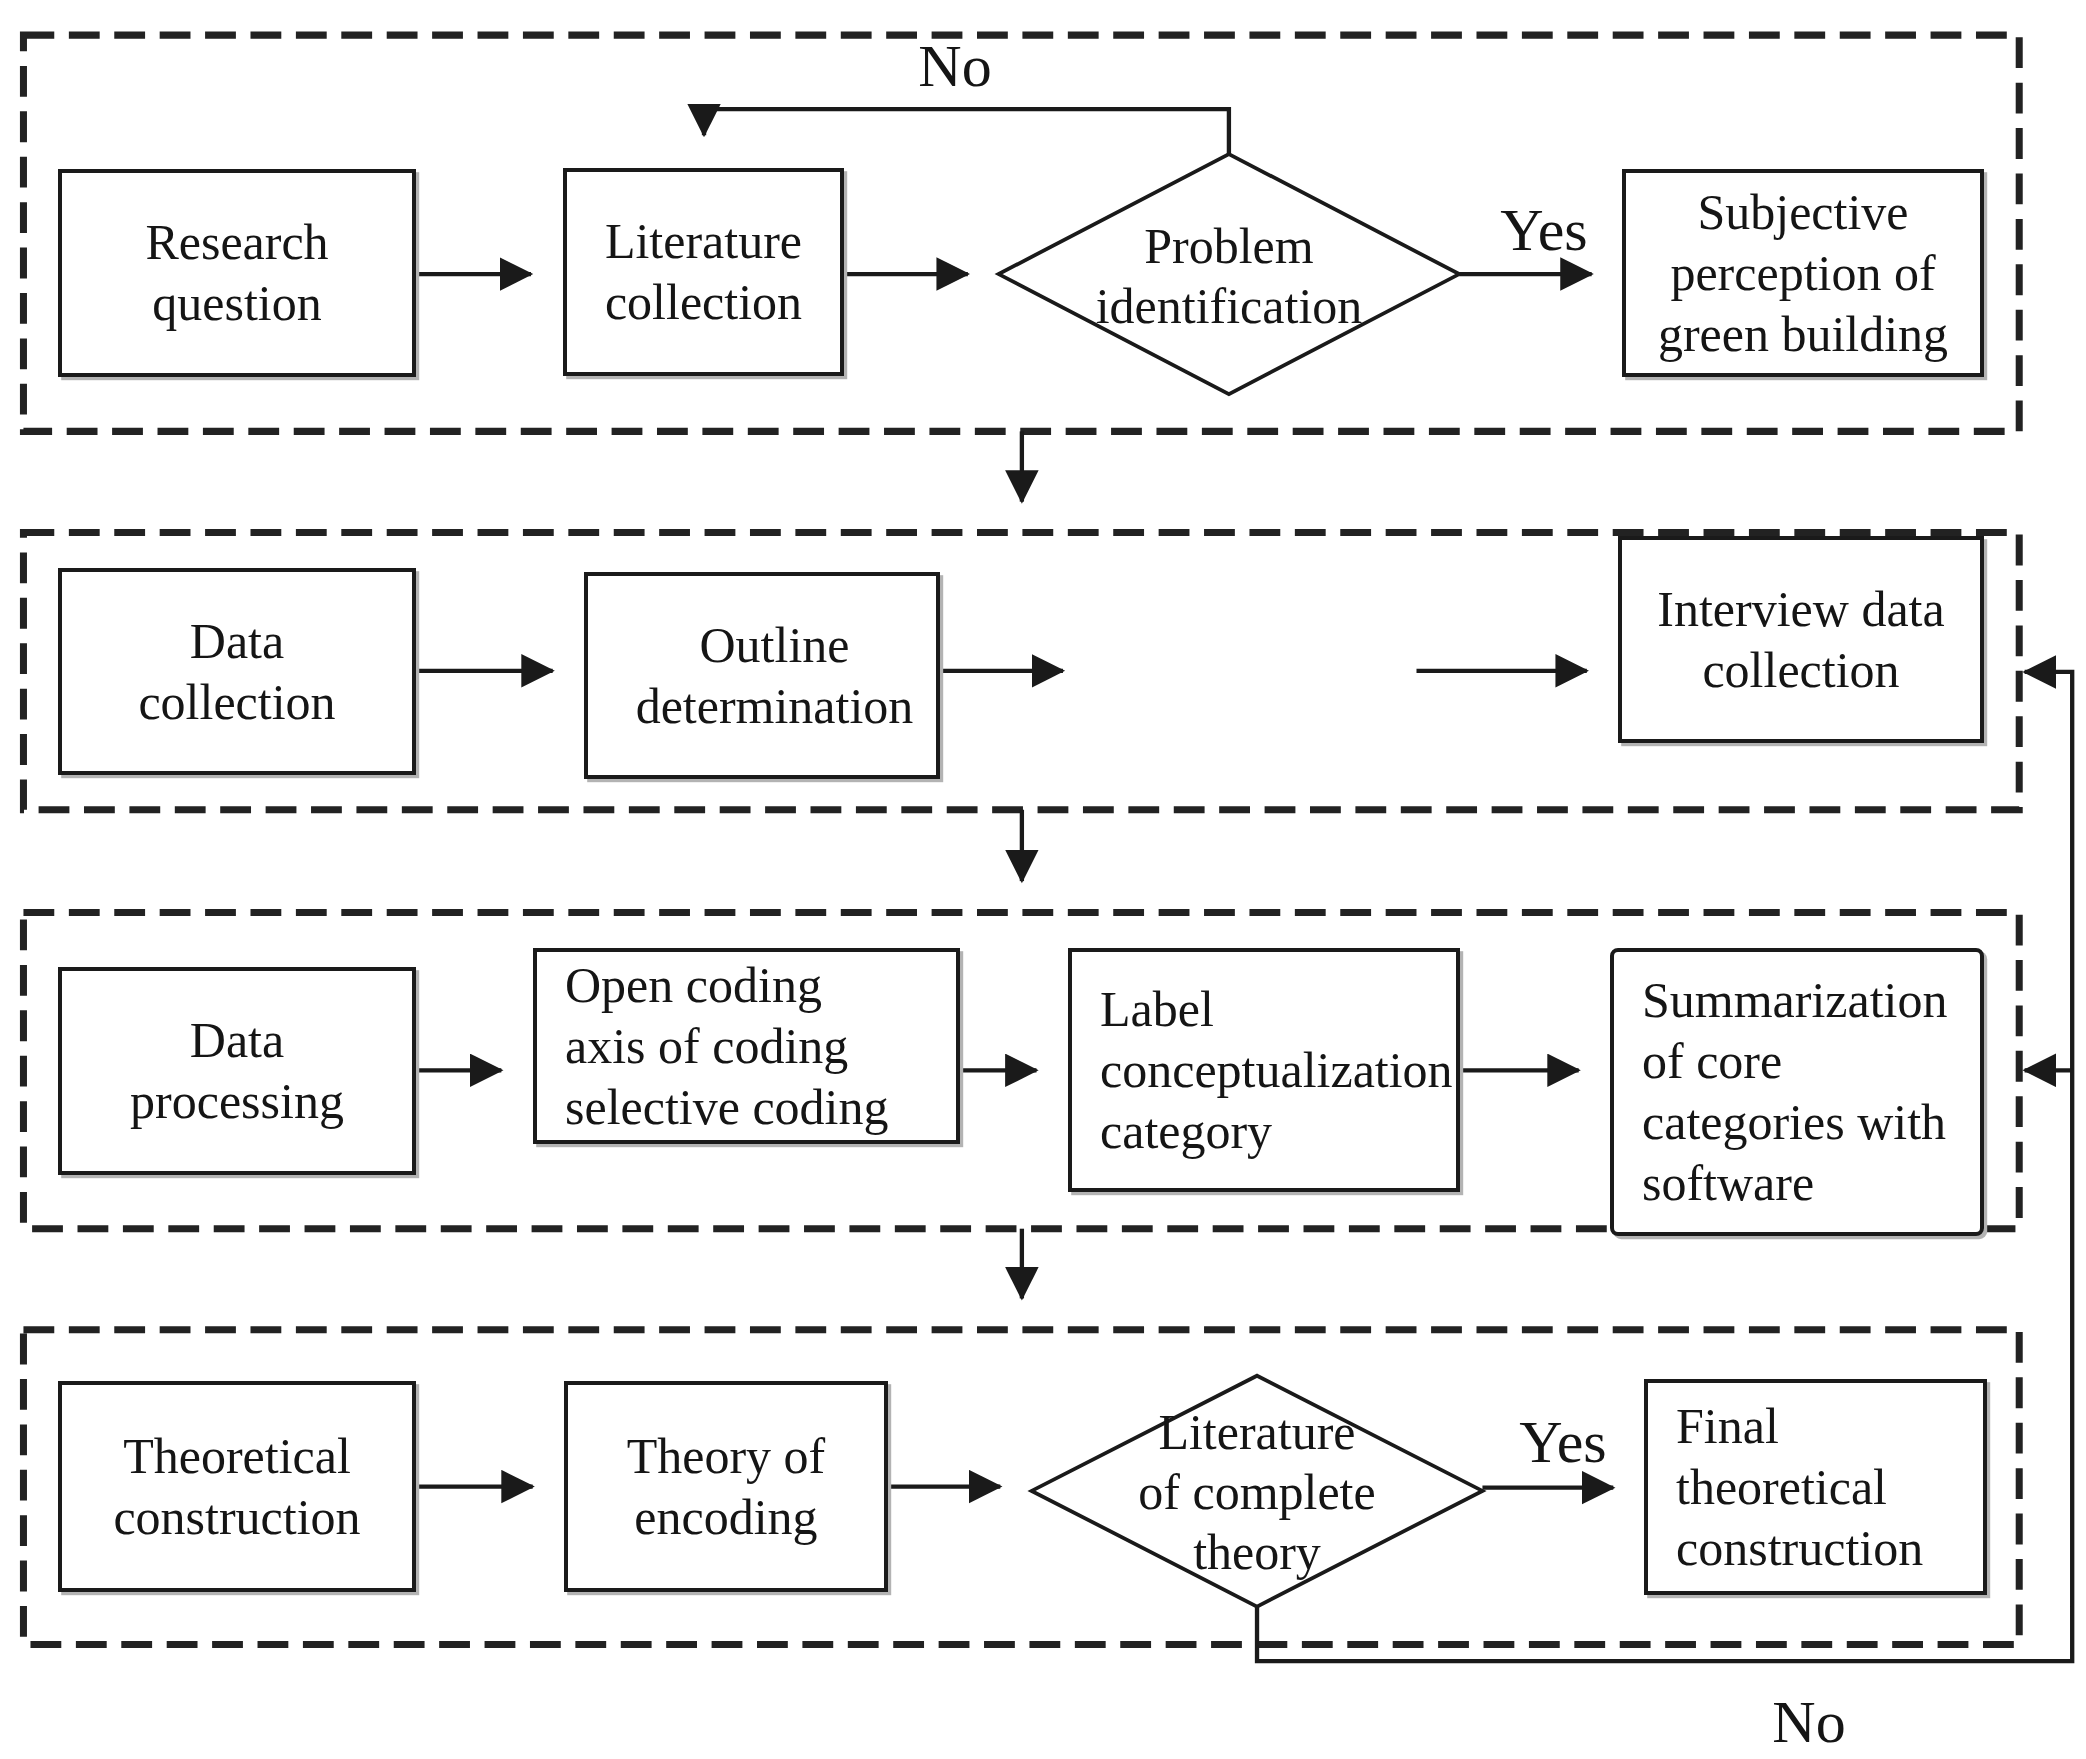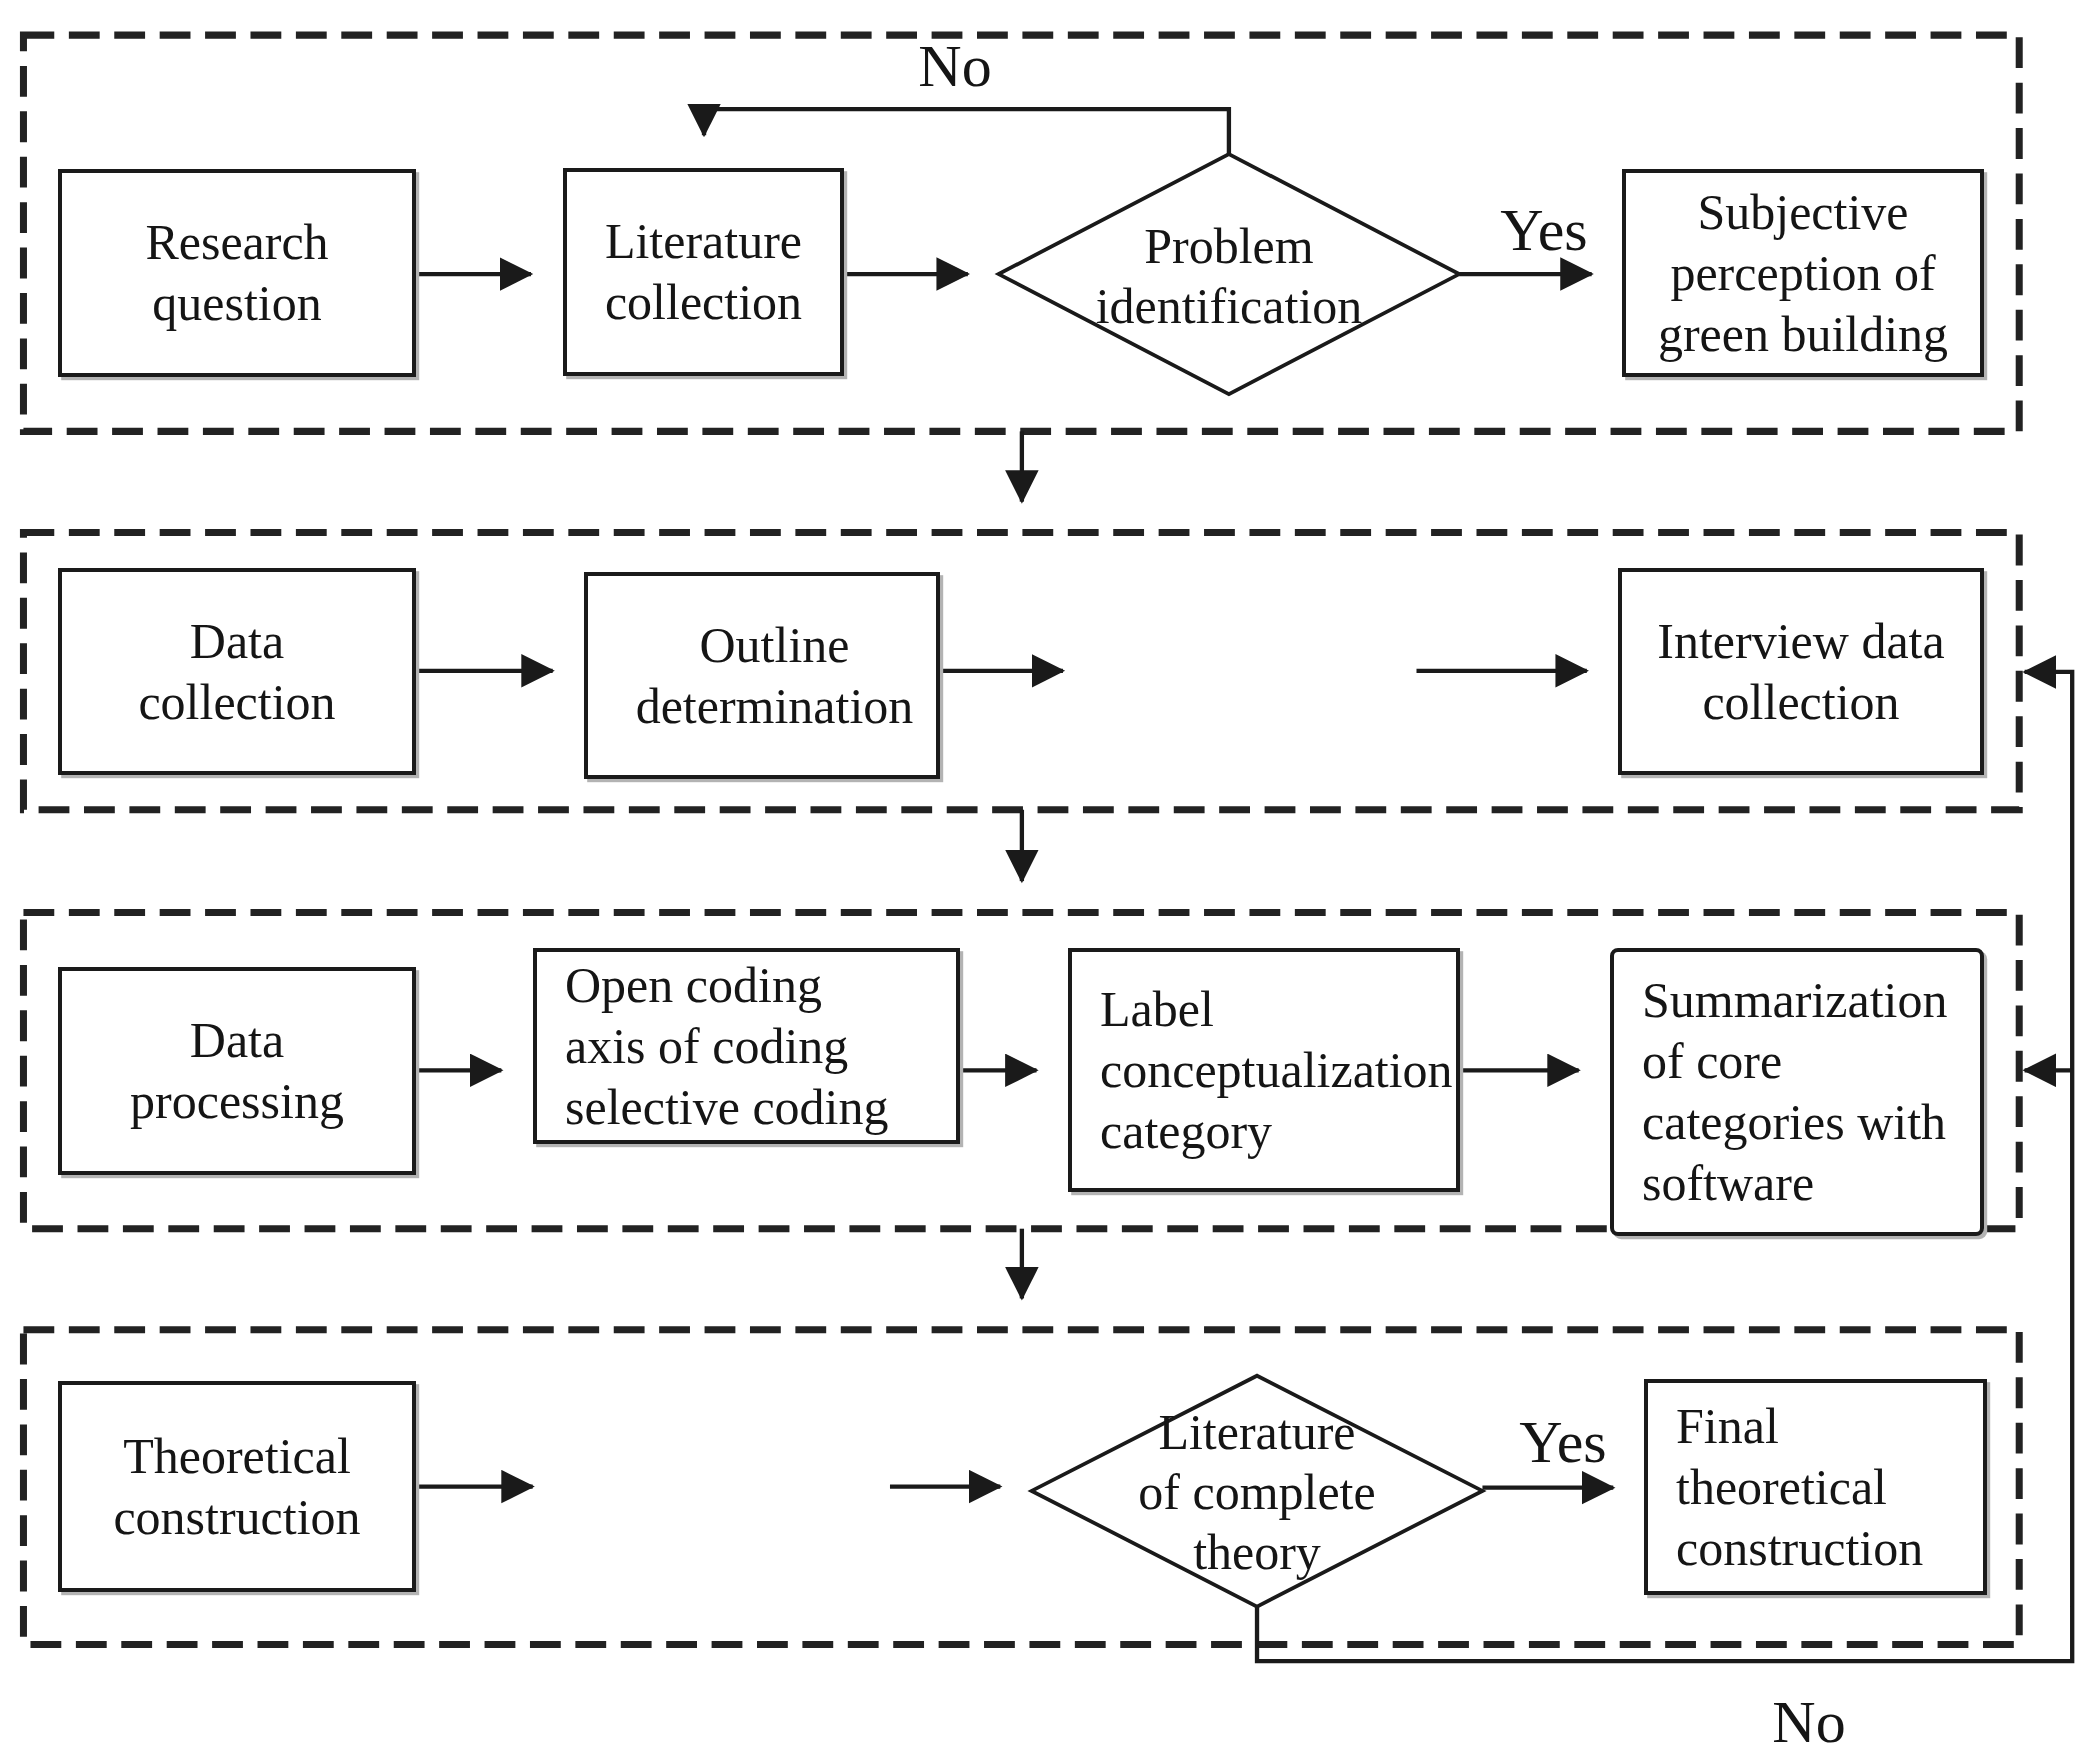--- a/index.html
+++ b/index.html
@@ -101,38 +101,40 @@
   <div class="node" style="left:1622px;top:169px;width:362px;height:208px;">Subjective
 perception of
 green building</div>
   <div class="edge-label" style="left:1544px;top:230px;">Yes</div>
   <div class="edge-label" style="left:955px;top:66px;">No</div>
 
   <div class="node" style="left:58px;top:568px;width:358px;height:207px;">Data
 collection</div>
   <div class="node" style="left:584px;top:572px;width:356px;height:207px;padding-left:25px;">Outline
 determination</div>
-  <div class="node" style="left:1618px;top:568px;width:366px;height:207px;">Interview data
+  <div class="node" style="left:1618px;top:536px;width:366px;height:207px;">Interview data
 collection</div>
 
   <div class="node" style="left:58px;top:967px;width:358px;height:208px;">Data
 processing</div>
   <div class="node left-text" style="left:533px;top:948px;width:427px;height:196px;">Open coding
 axis of coding
 selective coding</div>
   <div class="node left-text" style="left:1068px;top:948px;width:392px;height:244px;">Label
 conceptualization
 category</div>
   <div class="node left-text" style="left:1610px;top:948px;width:374px;height:288px;border-radius:8px;">Summarization
 of core
 categories with
 software</div>
 
   <div class="node" style="left:58px;top:1381px;width:358px;height:211px;">Theoretical
 construction</div>
+  <div class="node" style="left:564px;top:1381px;width:324px;height:211px;">Theory of
+encoding</div>
   <div class="diamond-label" style="left:1068px;top:1394px;width:378px;height:195px;">Literature
 of complete
 theory</div>
   <div class="node left-text" style="left:1644px;top:1379px;width:343px;height:216px;">Final
 theoretical
 construction</div>
   <div class="edge-label" style="left:1563px;top:1442px;">Yes</div>
   <div class="edge-label" style="left:1809px;top:1722px;">No</div>
 
 </div>

